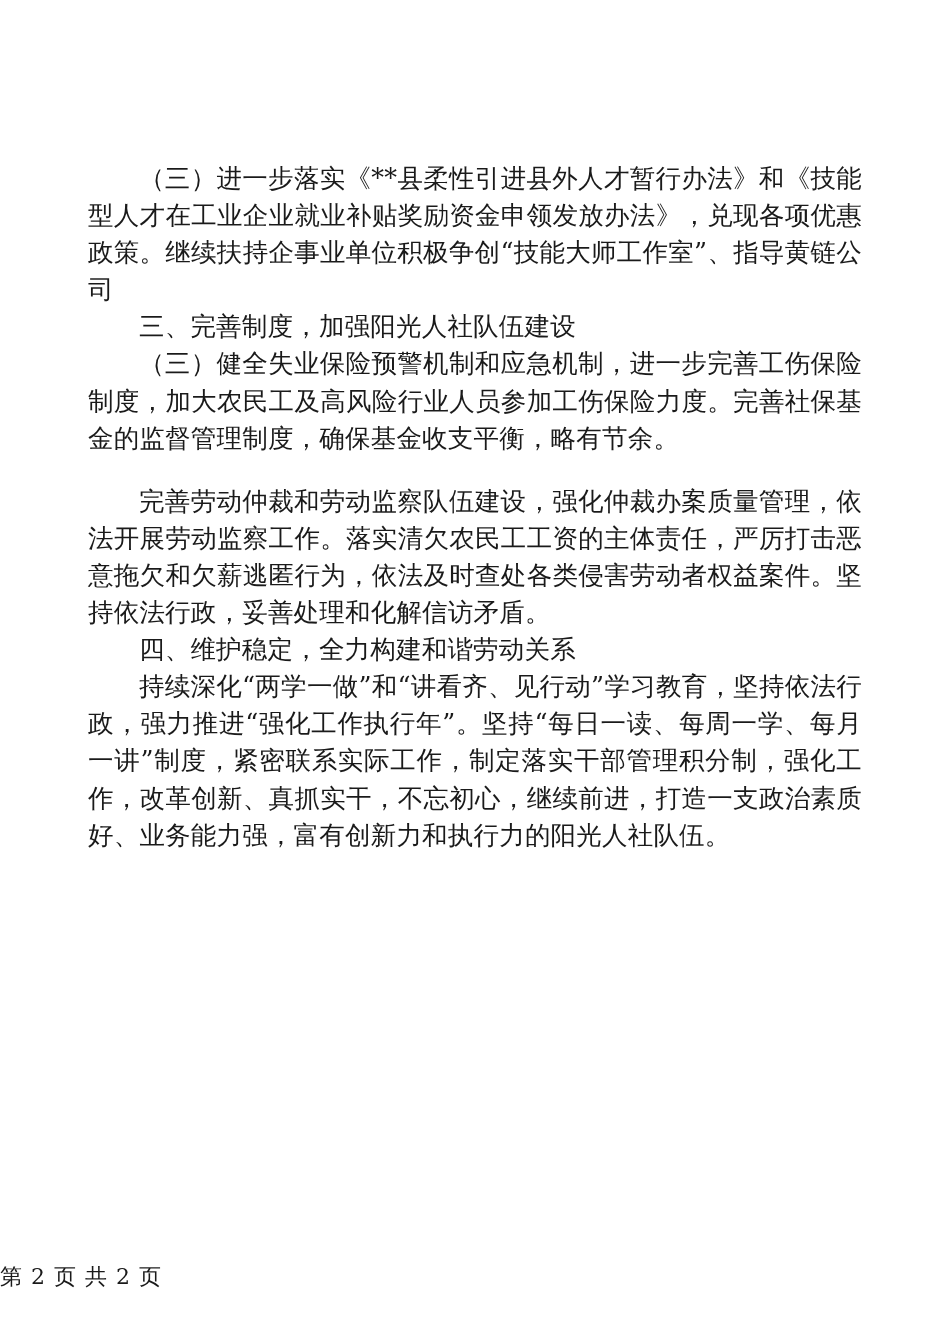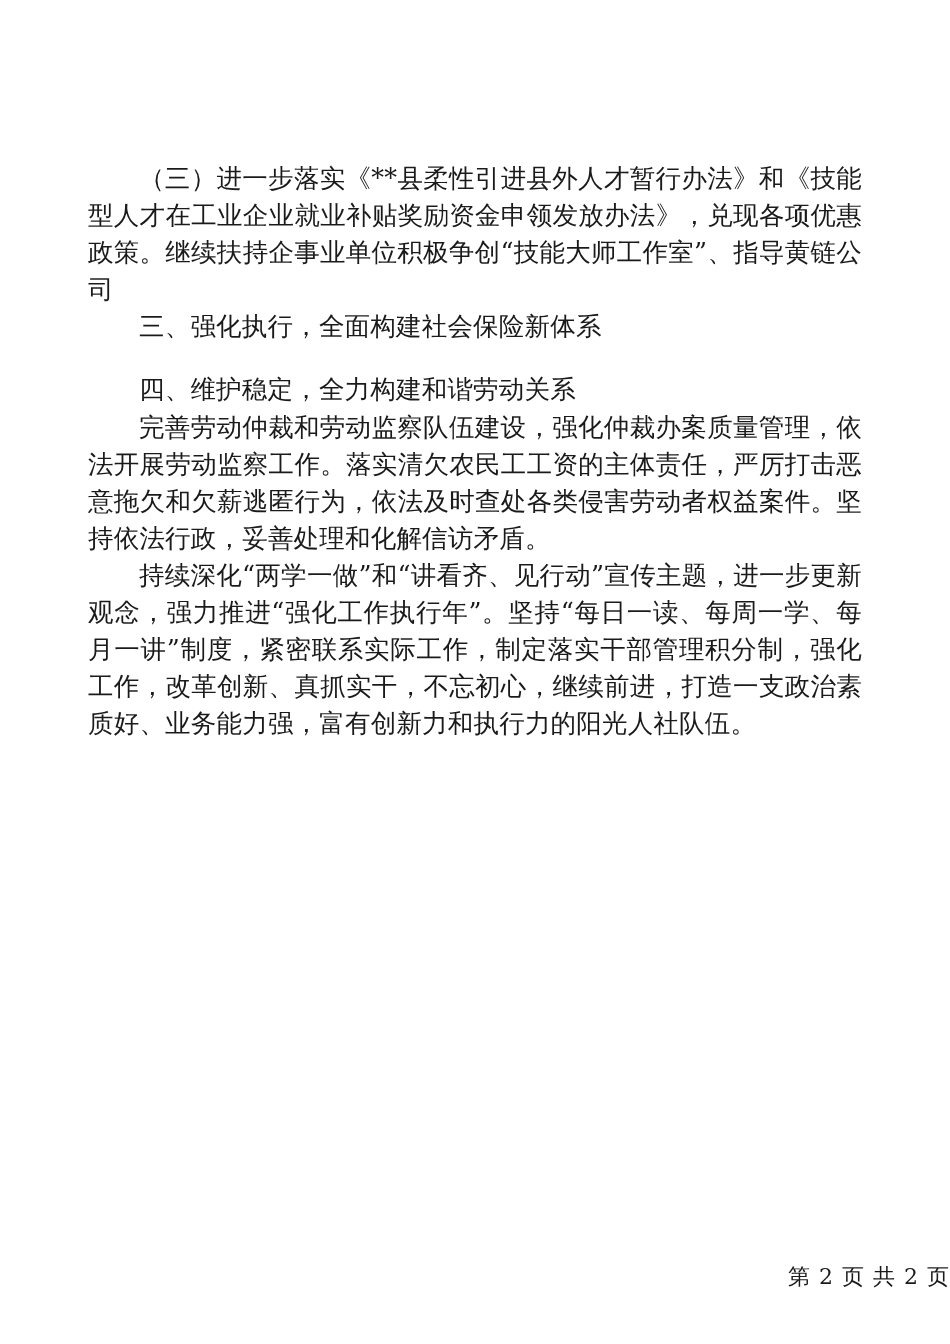--- a/index.html
+++ b/index.html
@@ -37,34 +37,35 @@
     text-align: justify;
   }
   .spacer-md {
     height: 26px;
   }
   .footer {
     position: absolute;
     left: 0;
     right: 0;
     bottom: 52px;
-    text-align: right;
+    text-align: left;
     font-size: 22px;
     letter-spacing: 1px;
     font-family: "DejaVu Serif", "Liberation Serif", serif;
     color: #1a1a1a;
   }
 </style>
 </head>
 <body>
 
 <div class="page">
   <div class="doc-body">
     <p class="para">（三）进一步落实《**县柔性引进县外人才暂行办法》和《技能型人才在工业企业就业补贴奖励资金申领发放办法》，兑现各项优惠政策。继续扶持企事业单位积极争创“技能大师工作室”、指导黄链公司</p>
-    <p class="para">三、强化执行，全面构建社会保险新体系</p>
+    <p class="para">三、完善制度，加强阳光人社队伍建设</p>
+    <p class="para">（三）健全失业保险预警机制和应急机制，进一步完善工伤保险制度，加大农民工及高风险行业人员参加工伤保险力度。完善社保基金的监督管理制度，确保基金收支平衡，略有节余。</p>
     <div class="spacer-md"></div>
+    <p class="para">完善劳动仲裁和劳动监察队伍建设，强化仲裁办案质量管理，依法开展劳动监察工作。落实清欠农民工工资的主体责任，严厉打击恶意拖欠和欠薪逃匿行为，依法及时查处各类侵害劳动者权益案件。坚持依法行政，妥善处理和化解信访矛盾。</p>
     <p class="para">四、维护稳定，全力构建和谐劳动关系</p>
-    <p class="para">完善劳动仲裁和劳动监察队伍建设，强化仲裁办案质量管理，依法开展劳动监察工作。落实清欠农民工工资的主体责任，严厉打击恶意拖欠和欠薪逃匿行为，依法及时查处各类侵害劳动者权益案件。坚持依法行政，妥善处理和化解信访矛盾。</p>
-    <p class="para">持续深化“两学一做”和“讲看齐、见行动”宣传主题，进一步更新观念，强力推进“强化工作执行年”。坚持“每日一读、每周一学、每月一讲”制度，紧密联系实际工作，制定落实干部管理积分制，强化工作，改革创新、真抓实干，不忘初心，继续前进，打造一支政治素质好、业务能力强，富有创新力和执行力的阳光人社队伍。</p>
+    <p class="para">持续深化“两学一做”和“讲看齐、见行动”学习教育，坚持依法行政，强力推进“强化工作执行年”。坚持“每日一读、每周一学、每月一讲”制度，紧密联系实际工作，制定落实干部管理积分制，强化工作，改革创新、真抓实干，不忘初心，继续前进，打造一支政治素质好、业务能力强，富有创新力和执行力的阳光人社队伍。</p>
   </div>
 </div>
 
 <div class="footer">第 2 页  共 2 页</div>
 
 </body></html>

